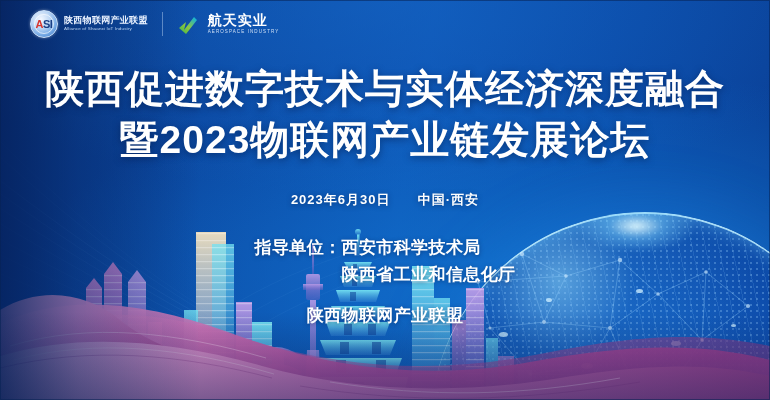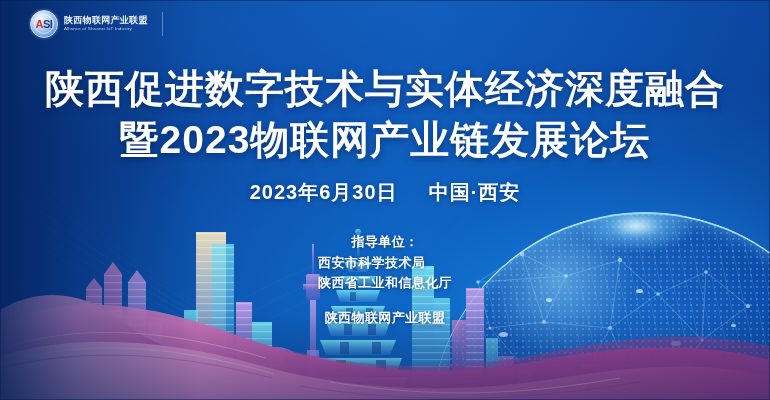--- a/index.html
+++ b/index.html
@@ -133,39 +133,38 @@
     color:#ffffff;
     font-size:39px;
     font-weight:bold;
     letter-spacing:1px;
     line-height:1.30;
     text-shadow:0 2px 7px rgba(2,24,70,.55);
   }
   .title-line{display:block;white-space:nowrap;}
 
   .datebar{
-    margin-top:14px;
+    margin-top:26px;
     color:#ffffff;
-    font-size:20px;
+    font-size:13px;
     font-weight:bold;
     letter-spacing:1px;
     text-shadow:0 1px 5px rgba(2,24,70,.5);
   }
   .date-sep{display:inline-block;width:18px;}
 
   .orgs{margin-top:26px;display:flex;flex-direction:column;align-items:center;gap:15px;}
   .org-block{
     display:flex;
     color:#ffffff;
-    font-size:13px;
+    font-size:17px;
     font-weight:bold;
     line-height:1.55;
     letter-spacing:.4px;
     text-shadow:0 1px 4px rgba(2,24,70,.5);
-    flex-direction:column;
   }
   .org-label{white-space:nowrap;}
   .org-values{text-align:left;}
   .org-values span{display:block;white-space:nowrap;}
 
   
   .frame{
     position:absolute;inset:0;
     border:1px solid rgba(8,34,84,.55);
     box-sizing:border-box;
@@ -432,20 +431,36 @@
           <span>SI</span>
       </div>
       <div class="asi-text">
         <span class="asi-cn">陕西物联网产业联盟</span>
         <span class="asi-en">Alliance of Shaanxi IoT Industry</span>
       </div>
     </div>
 
     <div class="logo-divider"></div>
 
+    <div class="ah-logo">
+      <svg class="ah-mark" viewBox="0 0 24 22" aria-hidden="true">
+        <defs>
+          <linearGradient id="swoosh" x1="0" y1="1" x2="1" y2="0">
+            <stop offset="0%" stop-color="#39b54a"></stop>
+            <stop offset="45%" stop-color="#8dc63f"></stop>
+            <stop offset="100%" stop-color="#00aeef"></stop>
+          </linearGradient>
+        </defs>
+        <path d="M2 15 L9 9 L7 17 L17 4 L20 7 L9 21 Z" fill="url(#swoosh)"></path>
+      </svg>
+      <div class="ah-text">
+        <span class="ah-cn">航天实业</span>
+        <span class="ah-en">AEROSPACE INDUSTRY</span>
+      </div>
+    </div>
   </div>
 
   <div class="content">
 
     <div class="title">
       <span class="title-line">陕西促进数字技术与实体经济深度融合</span>
       <span class="title-line">暨2023物联网产业链发展论坛</span>
     </div>
 
     <div class="datebar">

